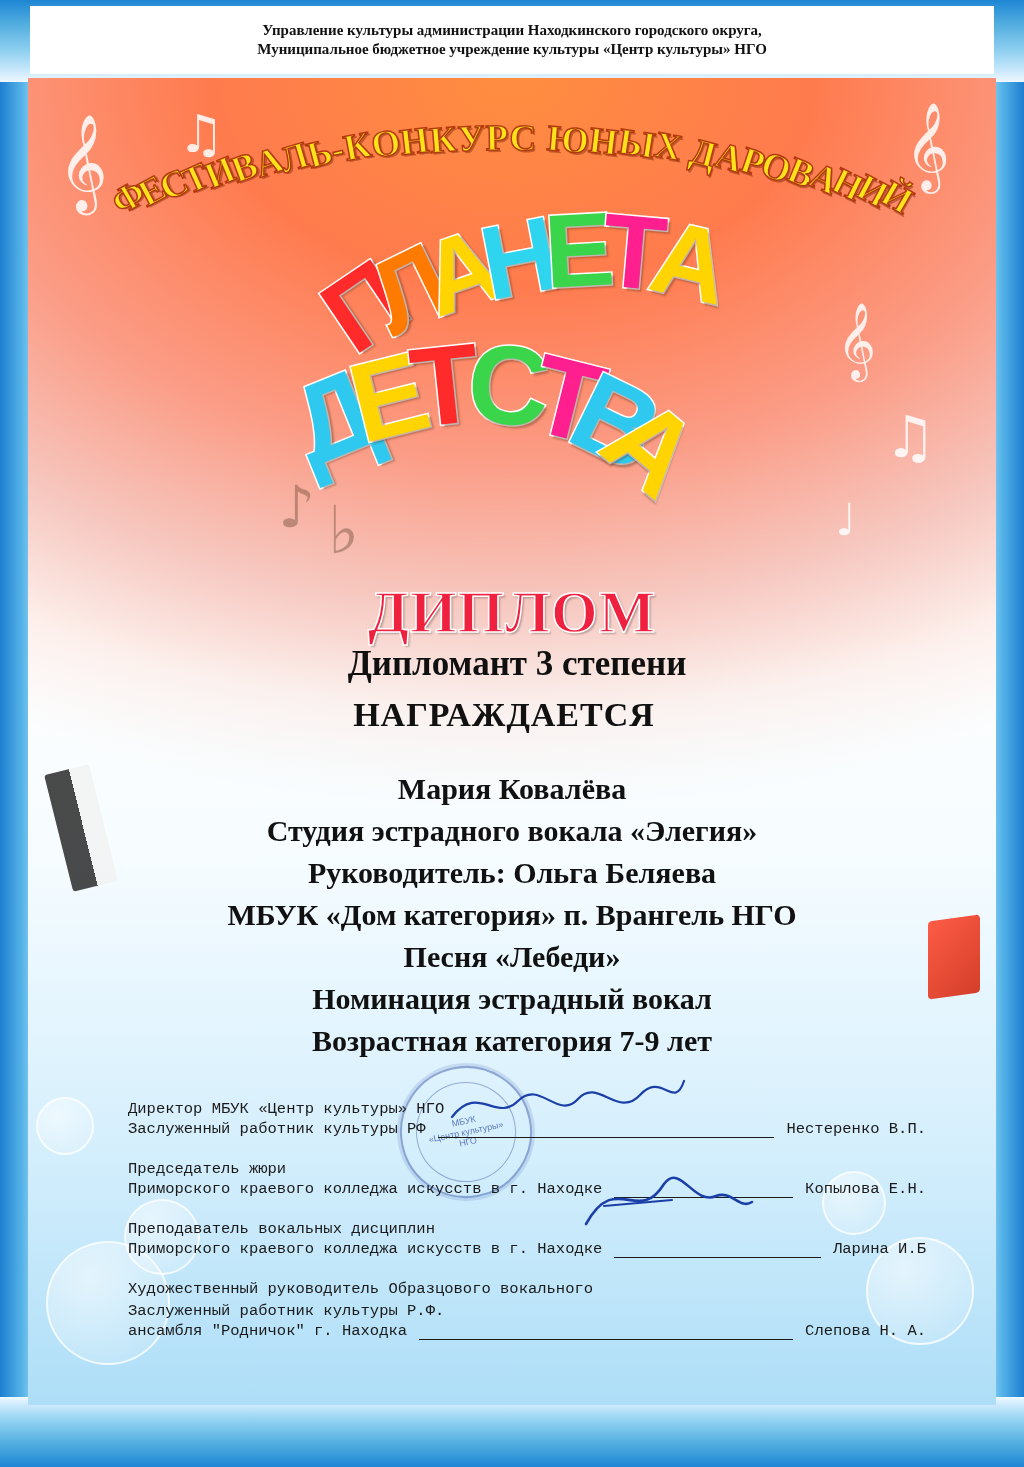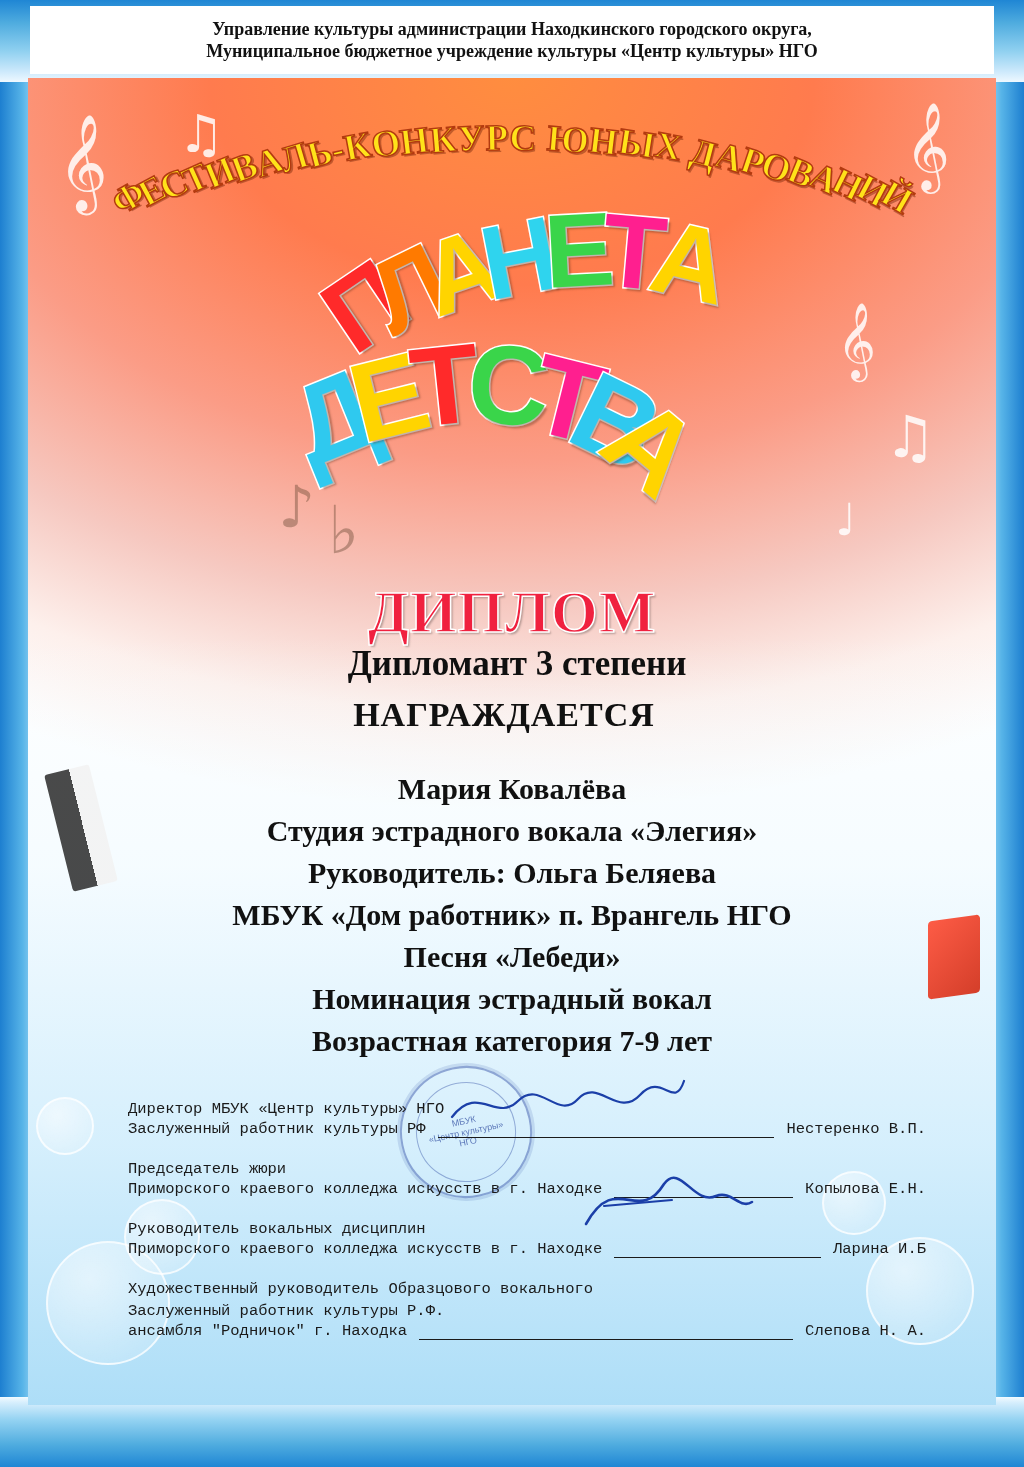--- a/index.html
+++ b/index.html
@@ -47,21 +47,21 @@
     display: flex;
     flex-direction: column;
     align-items: center;
     justify-content: center;
     text-align: center;
     line-height: 1.25;
   }
   .header div {
     font-family: "Liberation Serif", serif;
     font-weight: bold;
-    font-size: 18px;
+    font-size: 15px;
     color: #111111;
     white-space: nowrap;
   }
 
   
   .poster {
     position: absolute;
     left: 28px; right: 28px; top: 78px; bottom: 62px;
     overflow: hidden;
     background:
@@ -365,21 +365,21 @@
       </div>
 
     <div class="diploma-title">ДИПЛОМ</div>
     <div class="degree">Дипломант 3 степени</div>
     <div class="awarded">НАГРАЖДАЕТСЯ</div>
 
     <div class="recipient">
       <div>Мария Ковалёва</div>
       <div>Студия эстрадного вокала «Элегия»</div>
       <div>Руководитель: Ольга Беляева</div>
-      <div>МБУК «Дом работник» п. Врангель НГО</div>
+      <div>МБУК «Дом категория» п. Врангель НГО</div>
       <div>Песня «Лебеди»</div>
       <div>Номинация эстрадный вокал</div>
       <div>Возрастная категория 7-9 лет</div>
     </div>
 
     <div class="stamp">
       <div class="stamp-txt">
         <span>МБУК</span>
         <span>«Центр культуры»</span>
         <span>НГО</span>
@@ -397,21 +397,21 @@
         </div>
         <div class="sig-group">
           <div class="line-text">Председатель жюри</div>
           <div class="sig-final">
             <span class="txt">Приморского краевого колледжа искусств в г. Находке</span>
             <span class="rule"></span>
             <span class="name">Копылова Е.Н.</span>
           </div>
         </div>
         <div class="sig-group">
-          <div class="line-text">Руководитель вокальных дисциплин</div>
+          <div class="line-text">Преподаватель вокальных дисциплин</div>
           <div class="sig-final">
             <span class="txt">Приморского краевого колледжа искусств в г. Находке</span>
             <span class="rule"></span>
             <span class="name">Ларина И.Б</span>
           </div>
         </div>
         <div class="sig-group">
           <div class="line-text">Художественный руководитель Образцового вокального</div>
           <div class="line-text">Заслуженный работник культуры Р.Ф.</div>
           <div class="sig-final">

